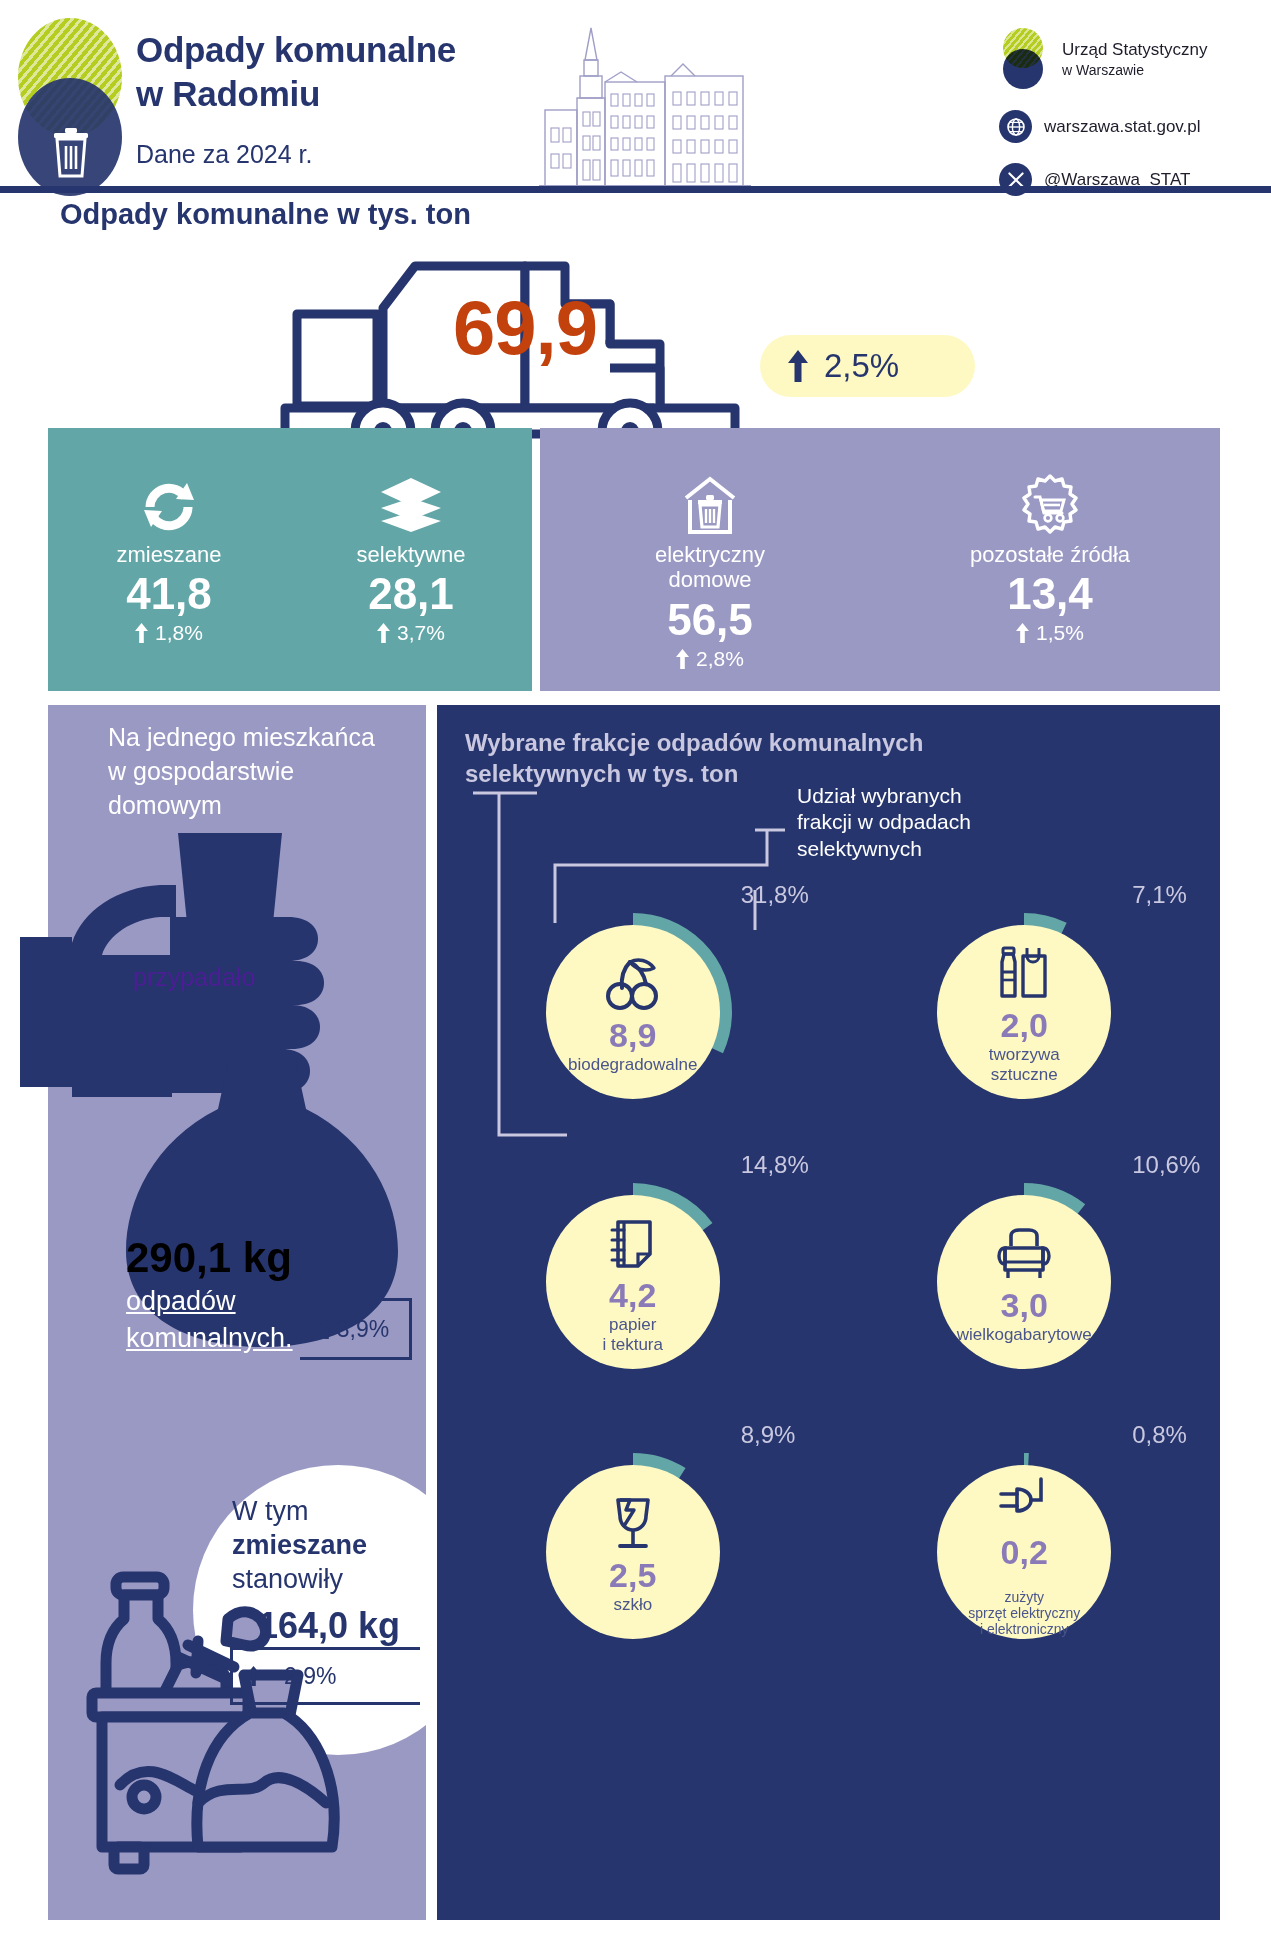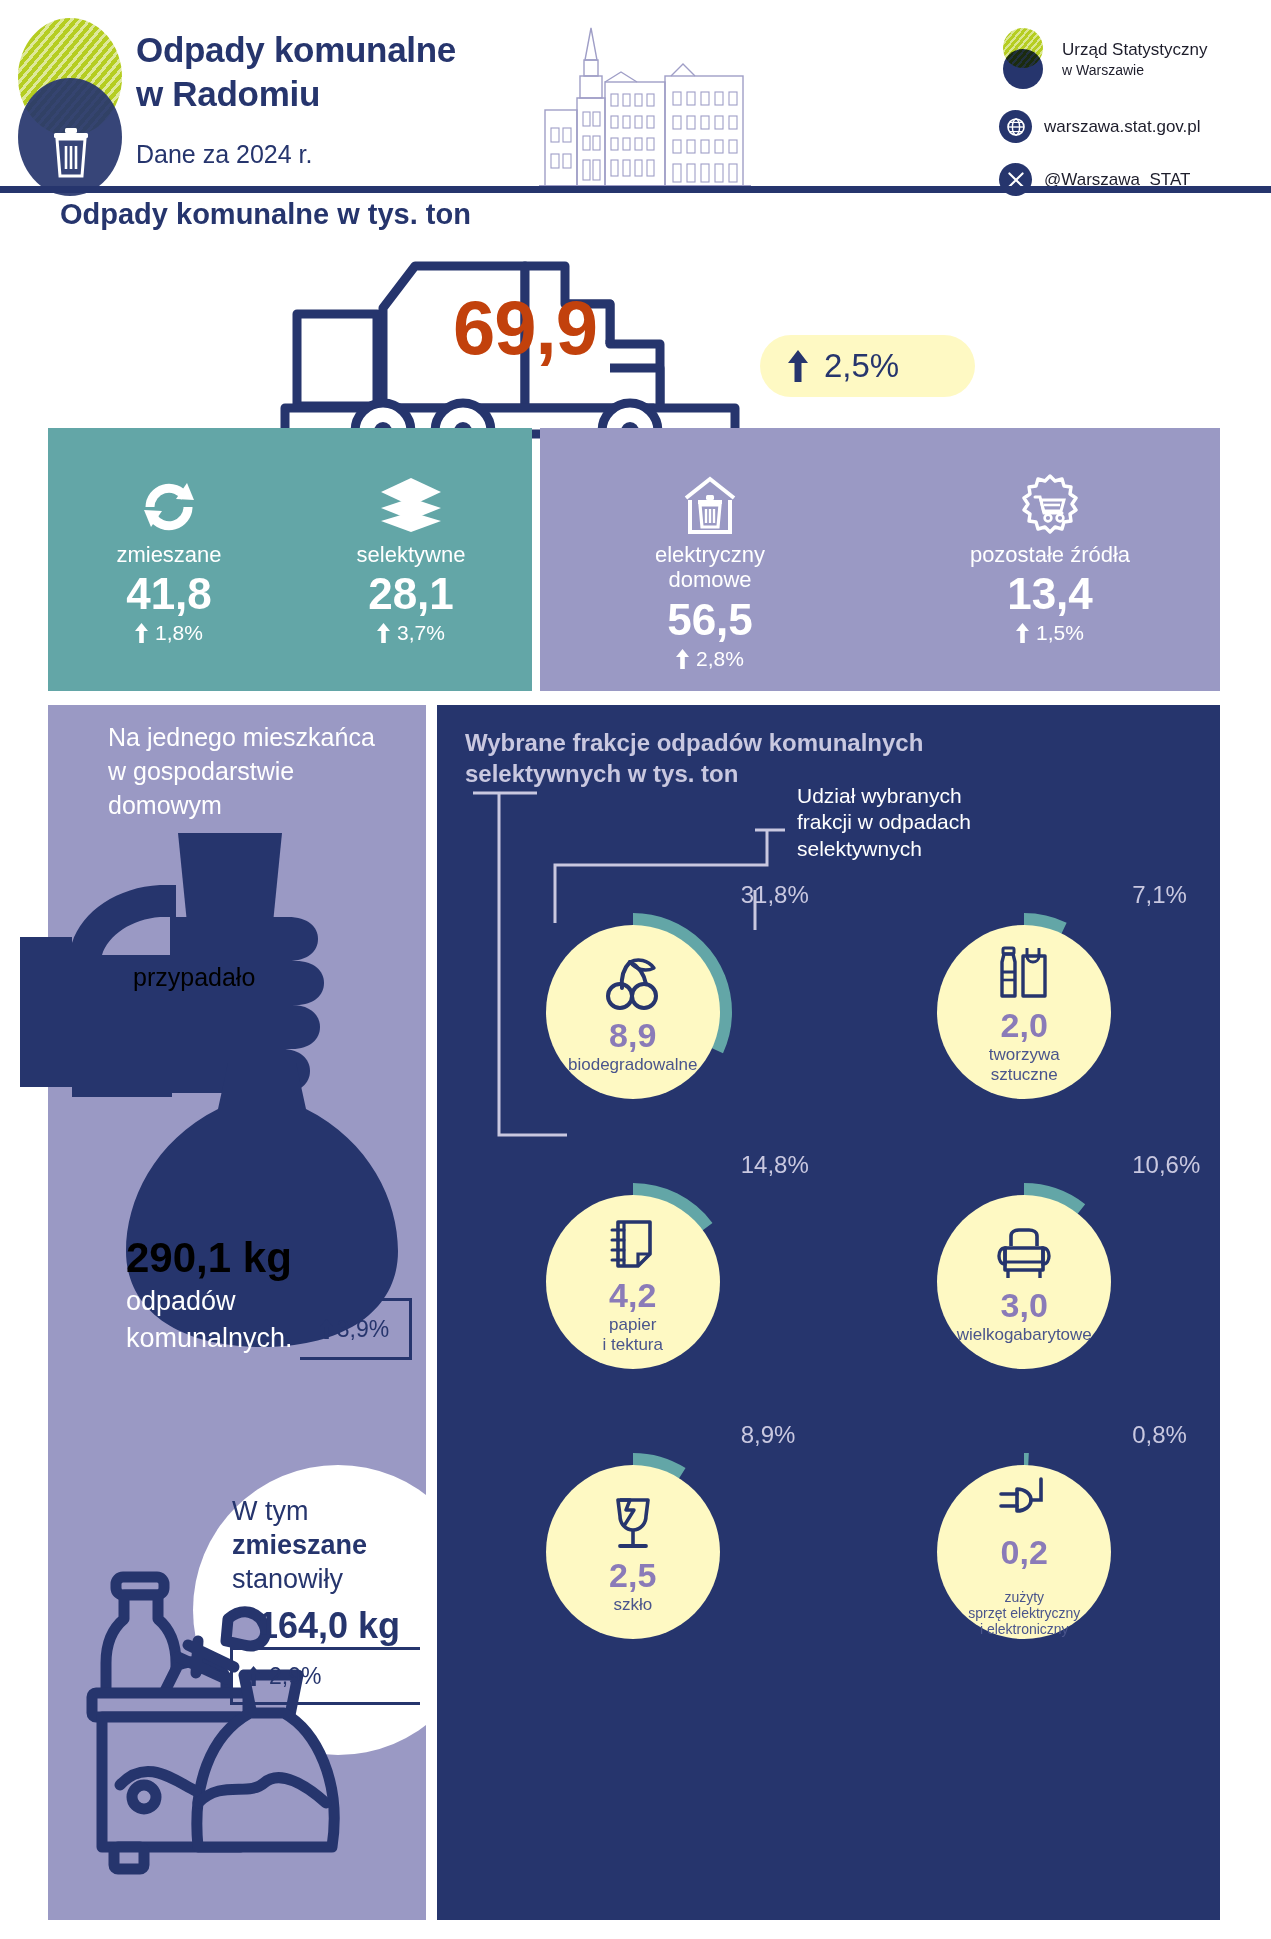--- a/index.html
+++ b/index.html
@@ -171,34 +171,34 @@
     width: 300px;
     text-align: left; color: #ffffff;
     font-size: 25px; line-height: 1.35;
   }
   .hand-svg {
     position: absolute; left: -28px; top: 120px;
     width: 360px; height: 280px;
   }
   .przypadalo {
     position: absolute; left: 85px; top: 258px;
-    font-size: 25px; color: #000000;
+    font-size: 25px; color: #4c1d95;
   }
   .bag-svg {
     position: absolute; left: 60px; top: 350px;
     width: 300px; height: 300px;
   }
   .bag-val {
     position: absolute; left: 78px; top: 530px;
     width: 250px; color: #ffffff;
   }
   .bag-val .bv-num {
     font-size: 42px; font-weight: bold; color: #000000; line-height: 1.1;
   }
-  .bag-val .bv-t { font-size: 27px; line-height: 1.2; margin-top: 4px; }
+  .bag-val .bv-t { font-size: 27px; line-height: 1.2; margin-top: 4px; text-decoration: underline; }
   .bracket-r {
     position: absolute; left: 252px; top: 593px;
     width: 112px; height: 62px;
     border: 3px solid #26356d;
     border-left: none;
     display: flex; align-items: center; justify-content: center;
     gap: 4px;
     font-size: 23px; color: #26356d;
   }
   .wt-circle {
@@ -213,21 +213,21 @@
   }
   .wt-txt b { font-weight: bold; }
   .wt-num {
     position: absolute; left: 210px; top: 900px;
     font-size: 36px; font-weight: bold; color: #26356d;
   }
   .wt-bracket {
     position: absolute; left: 182px; top: 942px;
     width: 190px; height: 58px;
     border: 3px solid #26356d; border-right: none;
-    display: flex; align-items: center; padding-left: 14px; gap: 9px;
+    display: flex; align-items: center; padding-left: 14px; gap: 24px;
     font-size: 23px; color: #26356d;
   }
   .trash-svg {
     position: absolute; left: 10px; top: 840px;
     width: 330px; height: 330px;
   }
 
   
   .right-panel {
     position: absolute; left: 437px; top: 705px;

